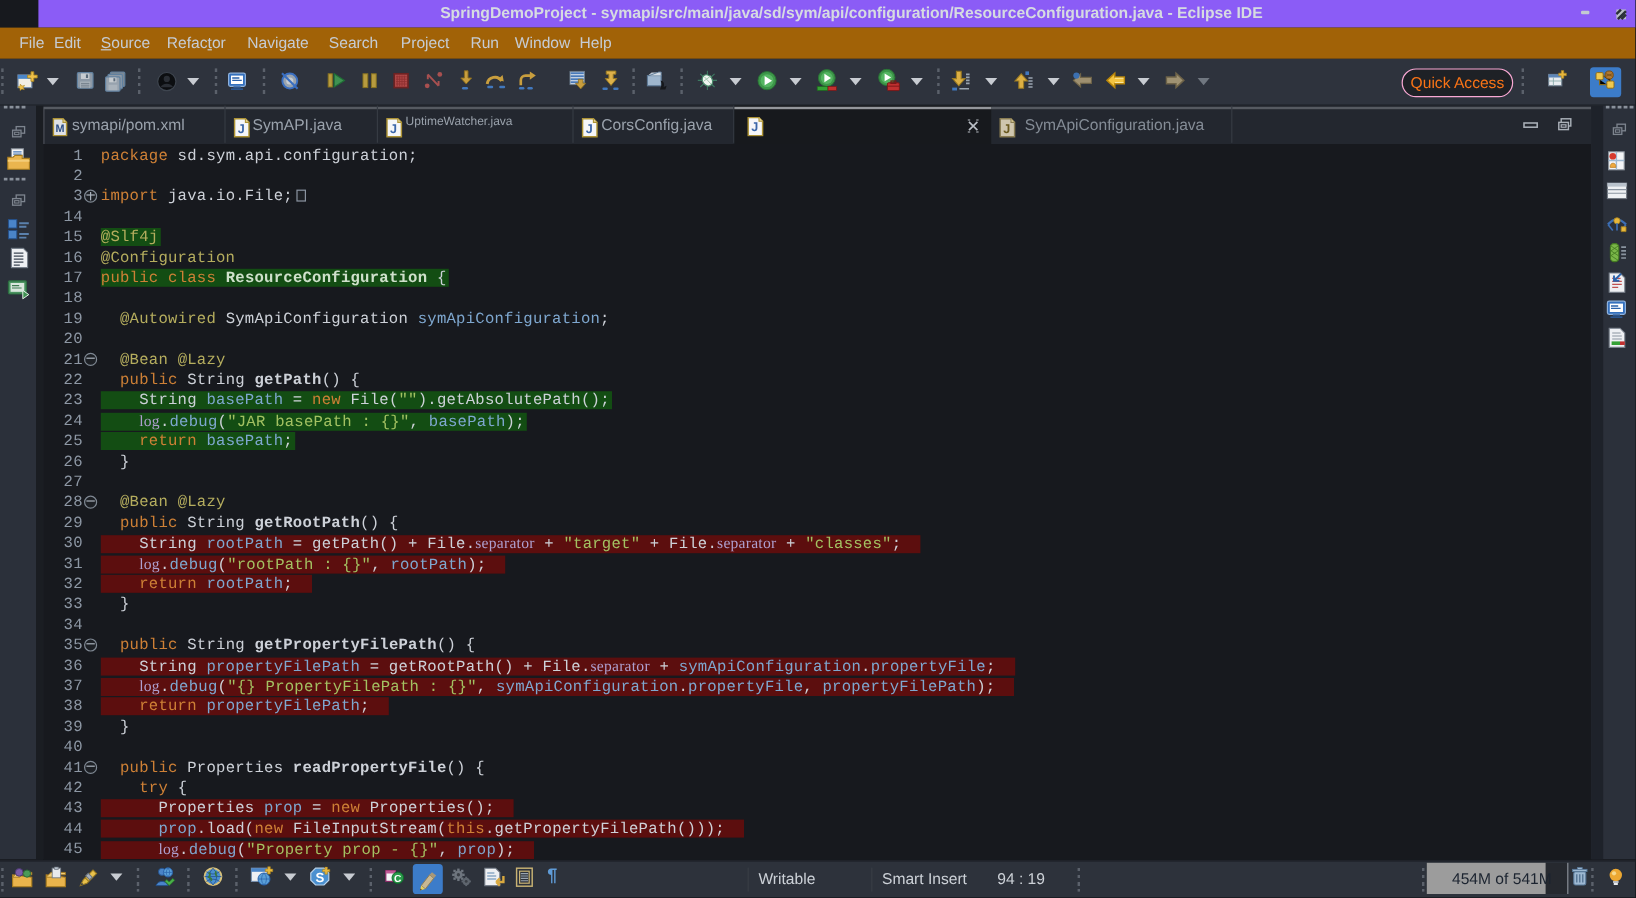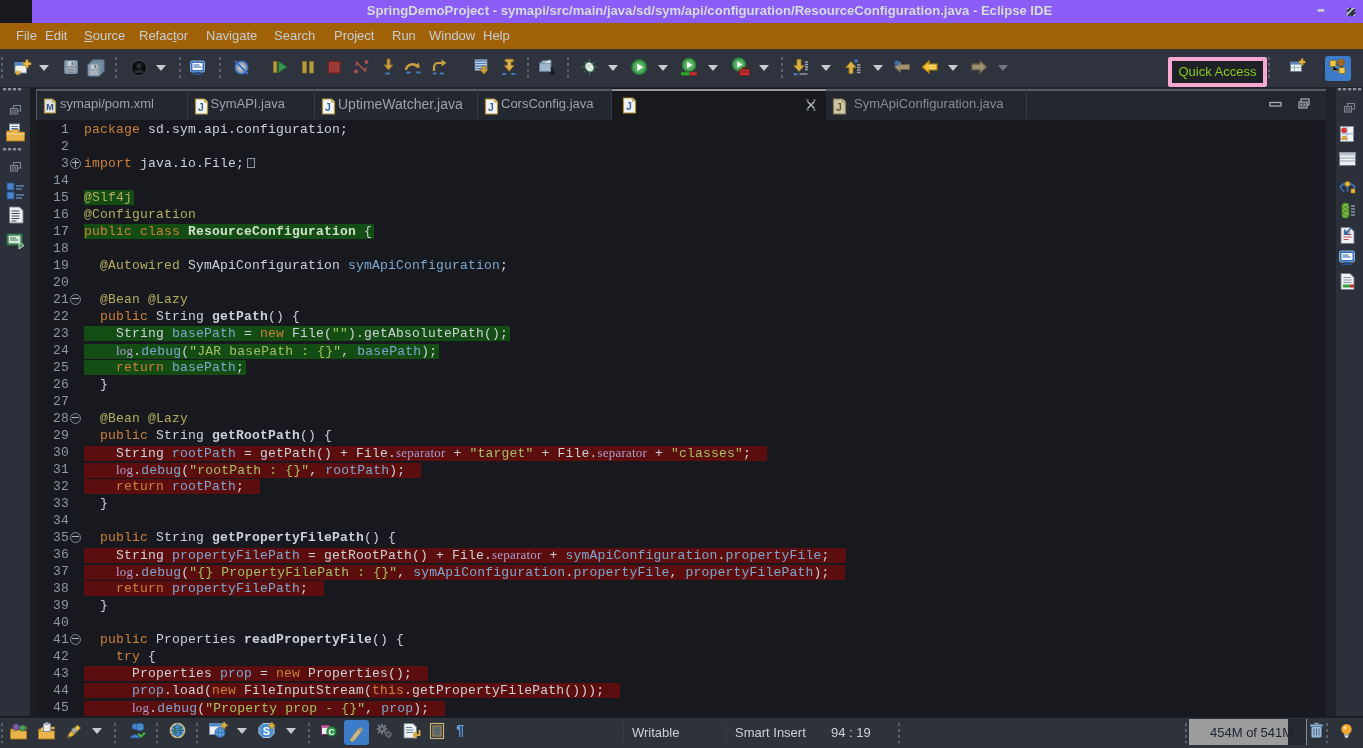--- a/index.html
+++ b/index.html
@@ -220,21 +220,21 @@
       </svg>
 <svg style="left:921px;top:9px" width="17" height="18" viewBox="0 0 17 18">
         <path d="M1.5 9 l6.5-6 0 3.2 8 0 0 5.6 -8 0 0 3.2 z" fill="#f4c440" stroke="#b8860b" stroke-width="1.2"></path>
         <path d="M8.2 7.2 l7 0 M8.2 10.8 l7 0" stroke="#fbe9a8" stroke-width="0.8"></path>
       </svg>
 <div class="arrow" style="left:948px;top:16px"></div>
       <svg style="left:971px;top:9px" width="17" height="18" viewBox="0 0 17 18">
         <path d="M15.5 9 l-6.5-6 0 3.2 -8 0 0 5.6 8 0 0 3.2 z" fill="#9f9272" stroke="#6e6348" stroke-width="1.2"></path>
       </svg>
 <div class="arrow arrowdim" style="left:998px;top:16px"></div>
-      <div style="position:absolute;left:1168px;top:8px;width:91px;height:22px;background:#1e2126;border:4px solid #f9a8d4;border-radius:2px;color:#84cc16;font-size:13px;text-align:center;line-height:22px;">Quick Access</div>
+      <div style="position:absolute;left:1168px;top:8px;width:91px;height:22px;background:#1e2126;border:1px solid #f9a8d4;border-radius:12px;color:#f97316;font-size:13px;text-align:center;line-height:22px;">Quick Access</div>
       <div class="sep" style="left:1268px;top:8px;height:22px"></div>
       <svg style="left:1289px;top:9px" width="18" height="18" viewBox="0 0 18 18">
         <rect x="1.5" y="4" width="11" height="9.5" fill="#e8ecf0" stroke="#6b7b8b" stroke-width="0.9"></rect>
         <rect x="1.5" y="4" width="11" height="2.6" fill="#5e86b8"></rect>
         <path d="M5.5 6.6 v6.9 M1.5 9.5 h11" stroke="#8aa" stroke-width="0.7"></path>
         <path d="M12 1 h2.6 v2.6 h2.6 v2.6 h-2.6 v2.6 h-2.6 v-2.6 h-2.6 v-2.6 h2.6 z" fill="#e8b73c" stroke="#a8831e" stroke-width="0.6" transform="translate(2.2,0) scale(0.82)"></path>
       </svg>
 <div style="position:absolute;left:1325px;top:7px;width:26px;height:25px;background:#3c7cc9;border-radius:3px;"></div>
       <svg style="left:1328px;top:9px" width="20" height="20" viewBox="0 0 20 20">
         <rect x="2" y="2.5" width="6" height="6" rx="1" fill="#f0c94f" stroke="#8a6a1a" stroke-width="0.8"></rect>
@@ -260,21 +260,21 @@
         <path d="M10.5 1 l0 3 3 0" fill="#e7d9a0" stroke="#ad9335" stroke-width="0.9"></path>
         <text x="7" y="12.5" font-family="Liberation Sans" font-size="10.5" font-weight="bold" fill="#3b66a8" text-anchor="middle">J</text>
       </svg>
 <span style="position:absolute;left:210.5px;top:8px;color:#9aa2ac;font-size:13px;">SymAPI.java</span>
       <div class="tab" style="left:315px;width:162px"></div>
       <svg style="left:321px;top:9.5px" width="15" height="17" viewBox="0 0 15 17">
         <path d="M1.5 1 h9 l3 3 v12 h-12 z" fill="#f5f6f8" stroke="#ad9335" stroke-width="1.2"></path>
         <path d="M10.5 1 l0 3 3 0" fill="#e7d9a0" stroke="#ad9335" stroke-width="0.9"></path>
         <text x="7" y="12.5" font-family="Liberation Sans" font-size="10.5" font-weight="bold" fill="#3b66a8" text-anchor="middle">J</text>
       </svg>
-<span style="position:absolute;left:338px;top:8px;color:#9aa2ac;font-size:14px;">UptimeWatcher.java</span>
+<span style="position:absolute;left:338px;top:8px;color:#9aa2ac;font-size:10px;">UptimeWatcher.java</span>
       <div class="tab" style="left:478px;width:133px"></div>
       <svg style="left:484px;top:9.5px" width="15" height="17" viewBox="0 0 15 17">
         <path d="M1.5 1 h9 l3 3 v12 h-12 z" fill="#f5f6f8" stroke="#ad9335" stroke-width="1.2"></path>
         <path d="M10.5 1 l0 3 3 0" fill="#e7d9a0" stroke="#ad9335" stroke-width="0.9"></path>
         <text x="7" y="12.5" font-family="Liberation Sans" font-size="10.5" font-weight="bold" fill="#3b66a8" text-anchor="middle">J</text>
       </svg>
 <span style="position:absolute;left:501px;top:8px;color:#9aa2ac;font-size:13px;">CorsConfig.java</span>
       <div style="position:absolute;left:612px;top:0;width:214px;height:32px;background:#17191d;"></div>
       <div style="position:absolute;left:612px;top:0.5px;width:214px;height:2px;background:#94979c;"></div>
       <svg style="left:622px;top:8.5px" width="15" height="17" viewBox="0 0 15 17">

